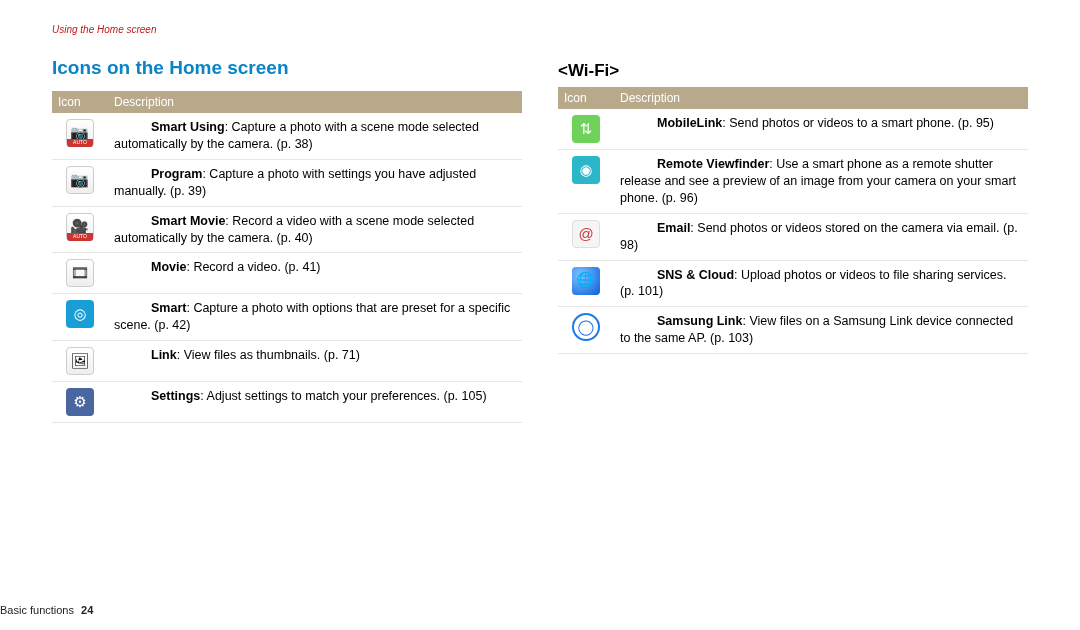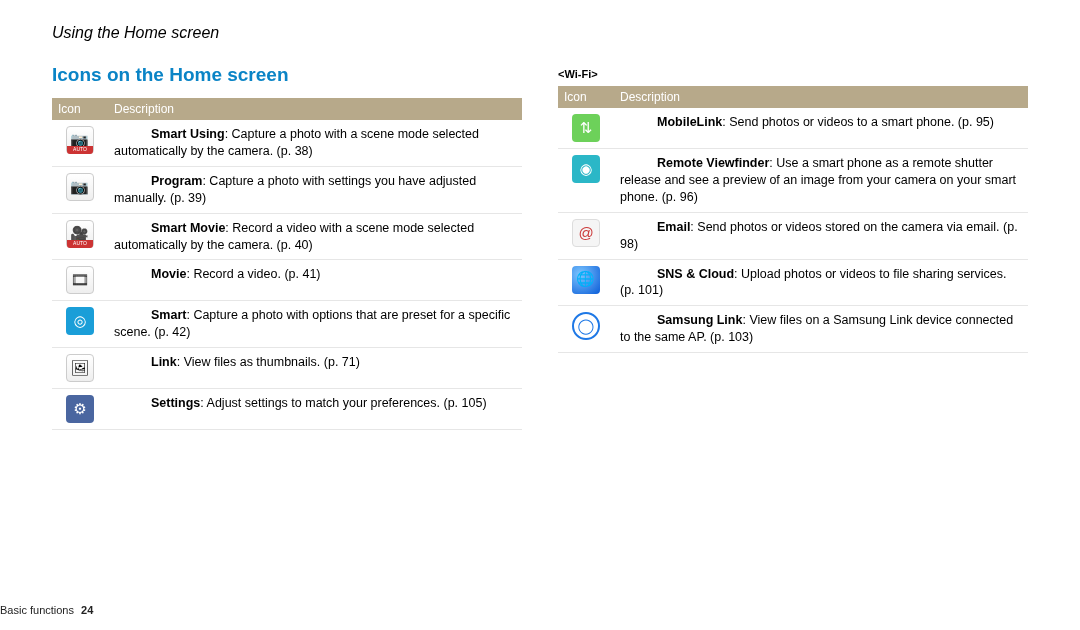--- a/index.html
+++ b/index.html
@@ -1,22 +1,22 @@
 <!DOCTYPE html>
 <html><head>
 <meta charset="utf-8">
 <style>
   * { box-sizing: border-box; margin: 0; padding: 0; }
   html, body { width: 1080px; height: 630px; font-family: "Segoe UI", "Helvetica Neue", Arial, sans-serif; color: #000; background: #fff; }
   .page { width: 1080px; height: 630px; padding: 24px 52px 18px 52px; position: relative; }
-  .breadcrumb { font-size: 16px; color: #000000; font-style: italic; margin-bottom: 22px; }
+  .breadcrumb { font-size: 10px; color: #b91c1c; font-style: italic; margin-bottom: 22px; }
   .columns { display: flex; gap: 36px; }
   .col { flex: 1; }
   .section-title { color: #0a84c6; font-size: 19px; font-weight: 700; margin-bottom: 12px; }
-  .subhead { font-size: 11px; font-weight: 700; margin: 4px 0 6px 0; }
+  .subhead { font-size: 17px; font-weight: 700; margin: 4px 0 6px 0; }
   table.icon-table { width: 100%; border-collapse: collapse; font-size: 12.5px; line-height: 1.35; }
   table.icon-table thead tr { background: #b7a98a; color: #fff; }
   table.icon-table th { text-align: left; font-weight: 400; font-size: 12px; padding: 3px 6px; }
   table.icon-table th.icon-col { width: 56px; }
   table.icon-table td { vertical-align: top; padding: 6px 6px; }
   table.icon-table td.icon-cell { width: 56px; text-align: center; }
   table.icon-table tbody tr { border-bottom: 1px solid #e6e6e6; }
   .icon-box { display: inline-flex; align-items: center; justify-content: center; width: 28px; height: 28px; border-radius: 4px; font-size: 15px; }
   .desc b { font-weight: 700; padding-left: 37px; }
   .footer { position: absolute; bottom: 14px; left: 0; right: 0; text-align: left; font-size: 11px; color: #222; }

